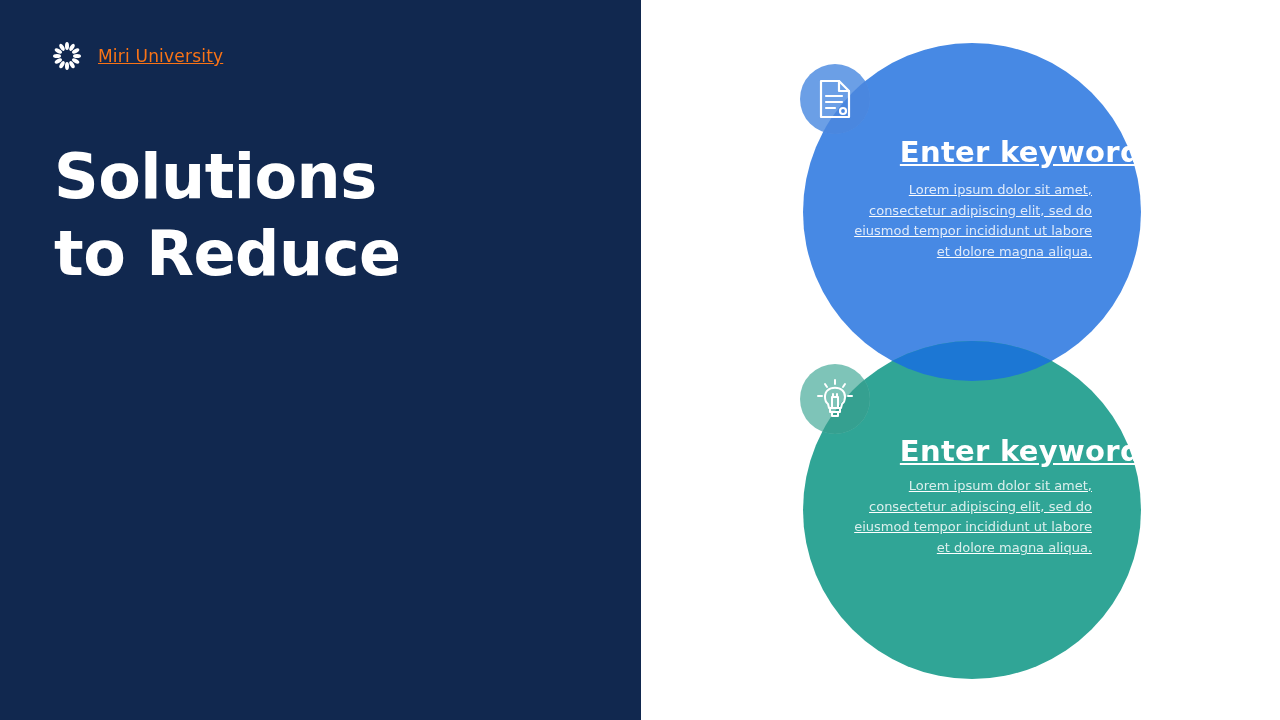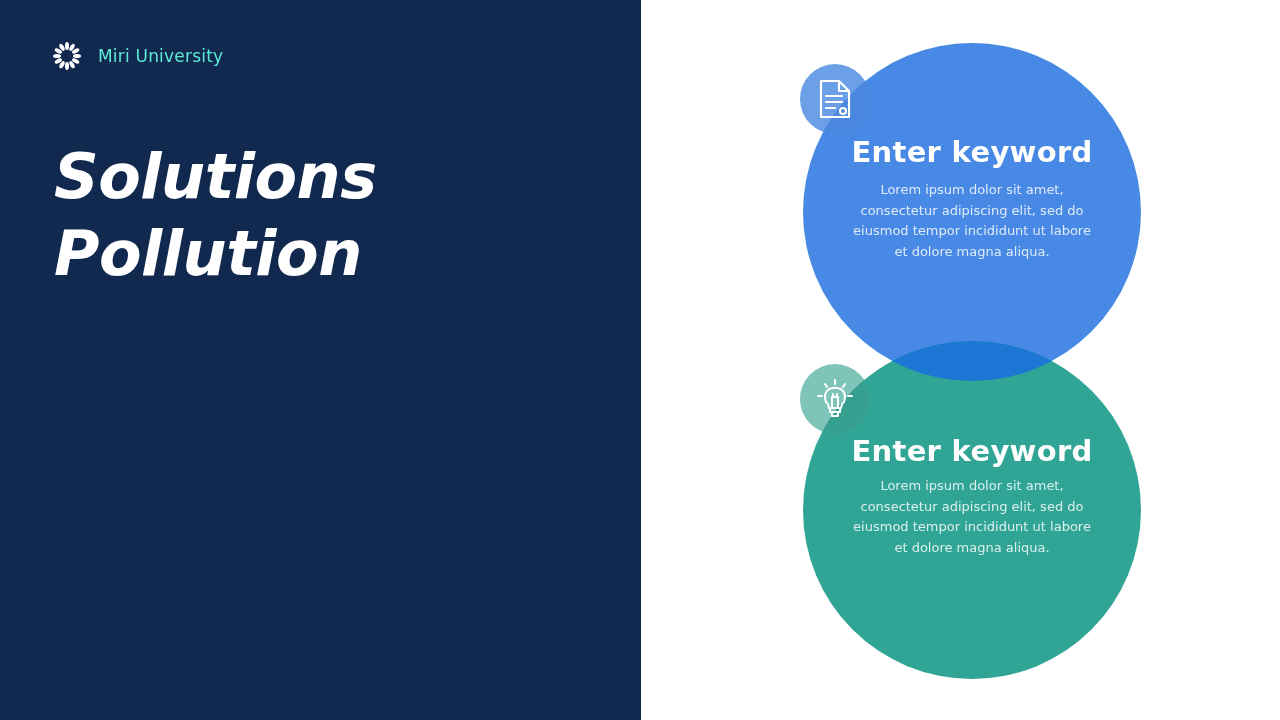--- a/index.html
+++ b/index.html
@@ -11,30 +11,31 @@
   .left-panel {
     position:absolute; left:0; top:0; width:641px; height:720px;
     background:#11284f;
   }
   .brand {
     position:absolute; left:52px; top:42px; height:28px;
     display:flex; align-items:center; gap:16px;
   }
   .brand-icon { width:30px; height:30px; display:block; }
   .brand-name {
-    color:#5eead4; font-size:17px; letter-spacing:0.2px;
+    color:#f97316; font-size:17px; letter-spacing:0.2px;
     font-family:"DejaVu Sans", sans-serif;
+    text-decoration:underline;
   }
   .title {
     position:absolute; left:54px; top:138px; margin:0;
     color:#ffffff; font-weight:bold;
     font-family:"DejaVu Sans", sans-serif;
     font-size:62px; line-height:77px; letter-spacing:-0.5px;
   }
-  .title span { display:block;font-style:italic; }
+  .title span { display:block; }
 
   .circle {
     position:absolute; width:338px; height:338px; border-radius:50%;
   }
   .circle-top { left:803px; top:43px; background:#4789e4; }
   .circle-bottom { left:803px; top:341px; background:#30a596; }
   .overlap-lens {
     position:absolute; left:803px; top:43px; width:338px; height:338px;
     border-radius:50%; overflow:hidden; pointer-events:none;
   }
@@ -50,21 +51,21 @@
   .bubble-top { left:800px; top:64px; background:#6b9fe6; }
   .bubble-bottom { left:800px; top:364px; background:#7ec4b8; }
   .bubble-clip {
     position:absolute; width:338px; height:338px; border-radius:50%;
   }
   .bubble-top .bubble-clip { left:3px; top:-21px; background:#2f73d8; opacity:0.55; }
   .bubble-bottom .bubble-clip { left:3px; top:-23px; background:#1e9483; opacity:0.75; }
   .icon-svg { position:absolute; left:17px; top:15px; width:36px; height:40px; }
 
   .card-text {
-    position:absolute; left:803px; width:338px; text-align:center; color:#ffffff;
+    position:absolute; left:803px; width:338px; text-align:right; color:#ffffff;text-decoration:underline;
   }
   .card-title {
     font-family:"DejaVu Sans", sans-serif; font-weight:bold;
     font-size:29px; line-height:36px; letter-spacing:0.3px;
     margin:0;
   }
   .card-body {
     font-family:"DejaVu Sans", sans-serif;
     font-size:13px; line-height:20.7px; margin:10px auto 0; width:240px;
     color:rgba(255,255,255,0.82);
@@ -92,21 +93,21 @@
         <ellipse cx="0" cy="-10" rx="2" ry="4" transform="rotate(270)"></ellipse>
         <ellipse cx="0" cy="-10" rx="2" ry="4" transform="rotate(300)"></ellipse>
         <ellipse cx="0" cy="-10" rx="2" ry="4" transform="rotate(330)"></ellipse>
       </g>
     </svg>
     <span class="brand-name">Miri University</span>
   </div>
 
   <h1 class="title">
     <span>Solutions</span>
-    <span>Pollution</span>
+    <span>to Reduce</span>
   </h1>
 </div>
 
 <div class="circle circle-top"></div>
 <div class="circle circle-bottom"></div>
 <div class="overlap-lens">
     <div class="inner"></div>
   </div>
 
 <div class="icon-bubble bubble-top">

